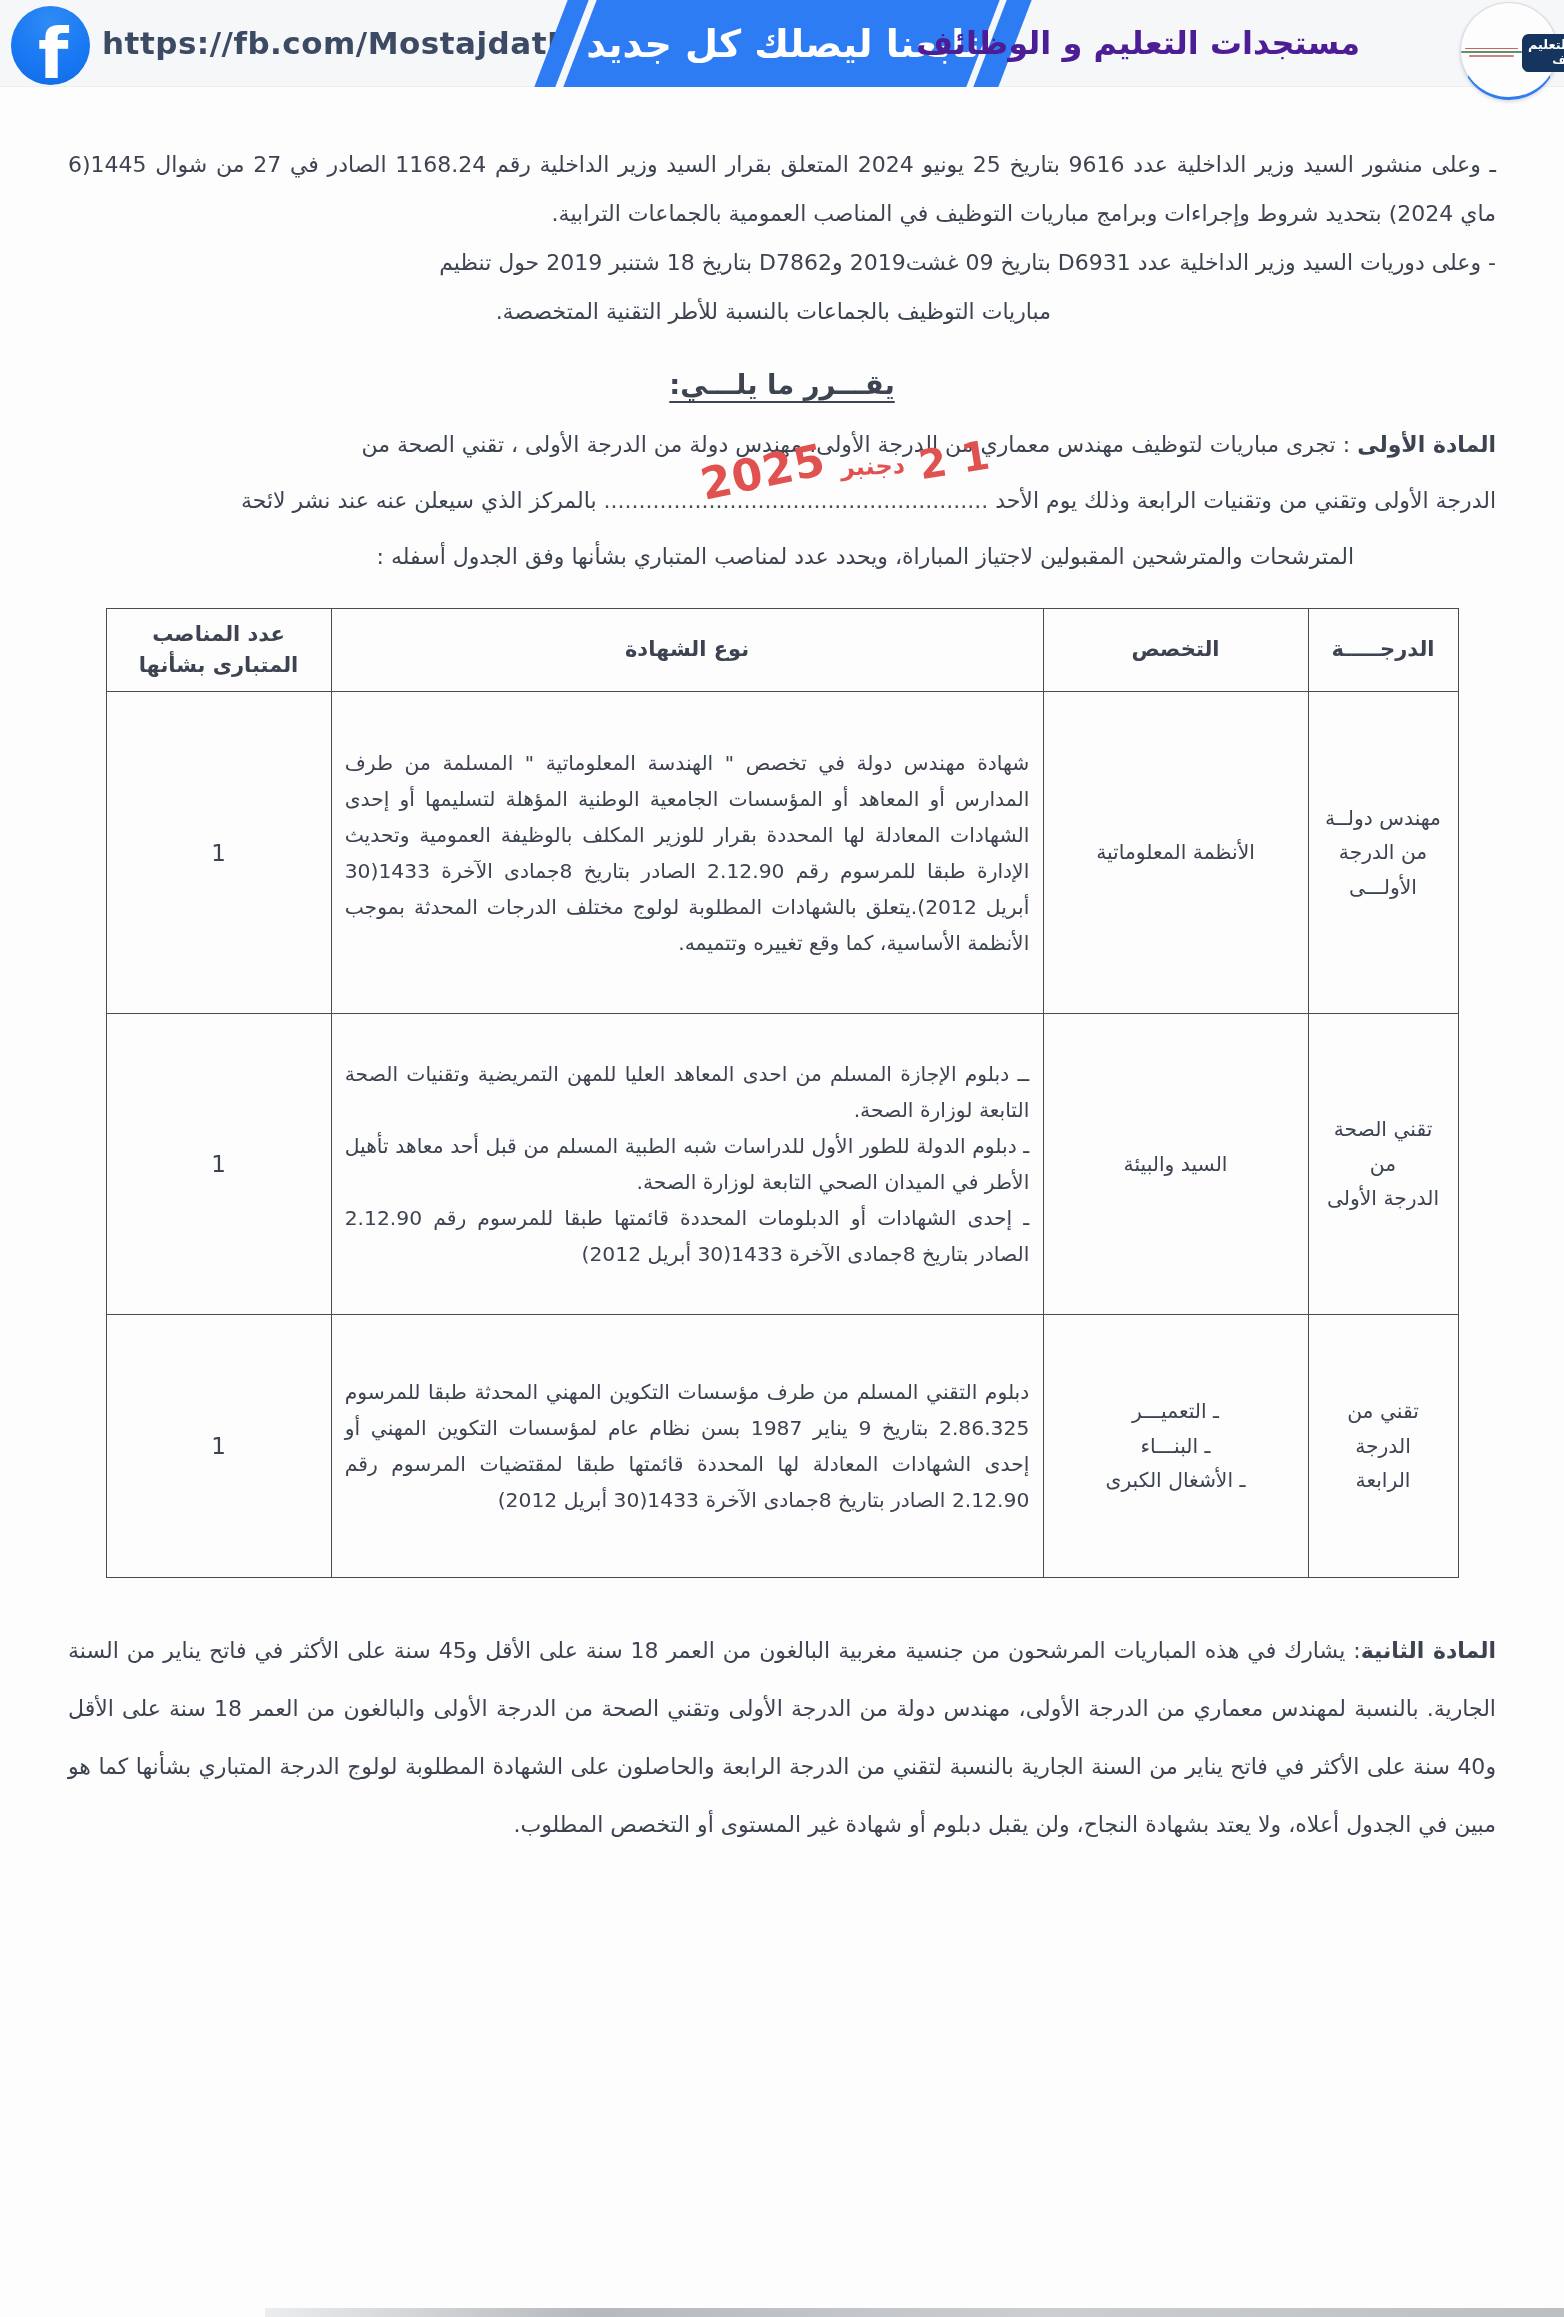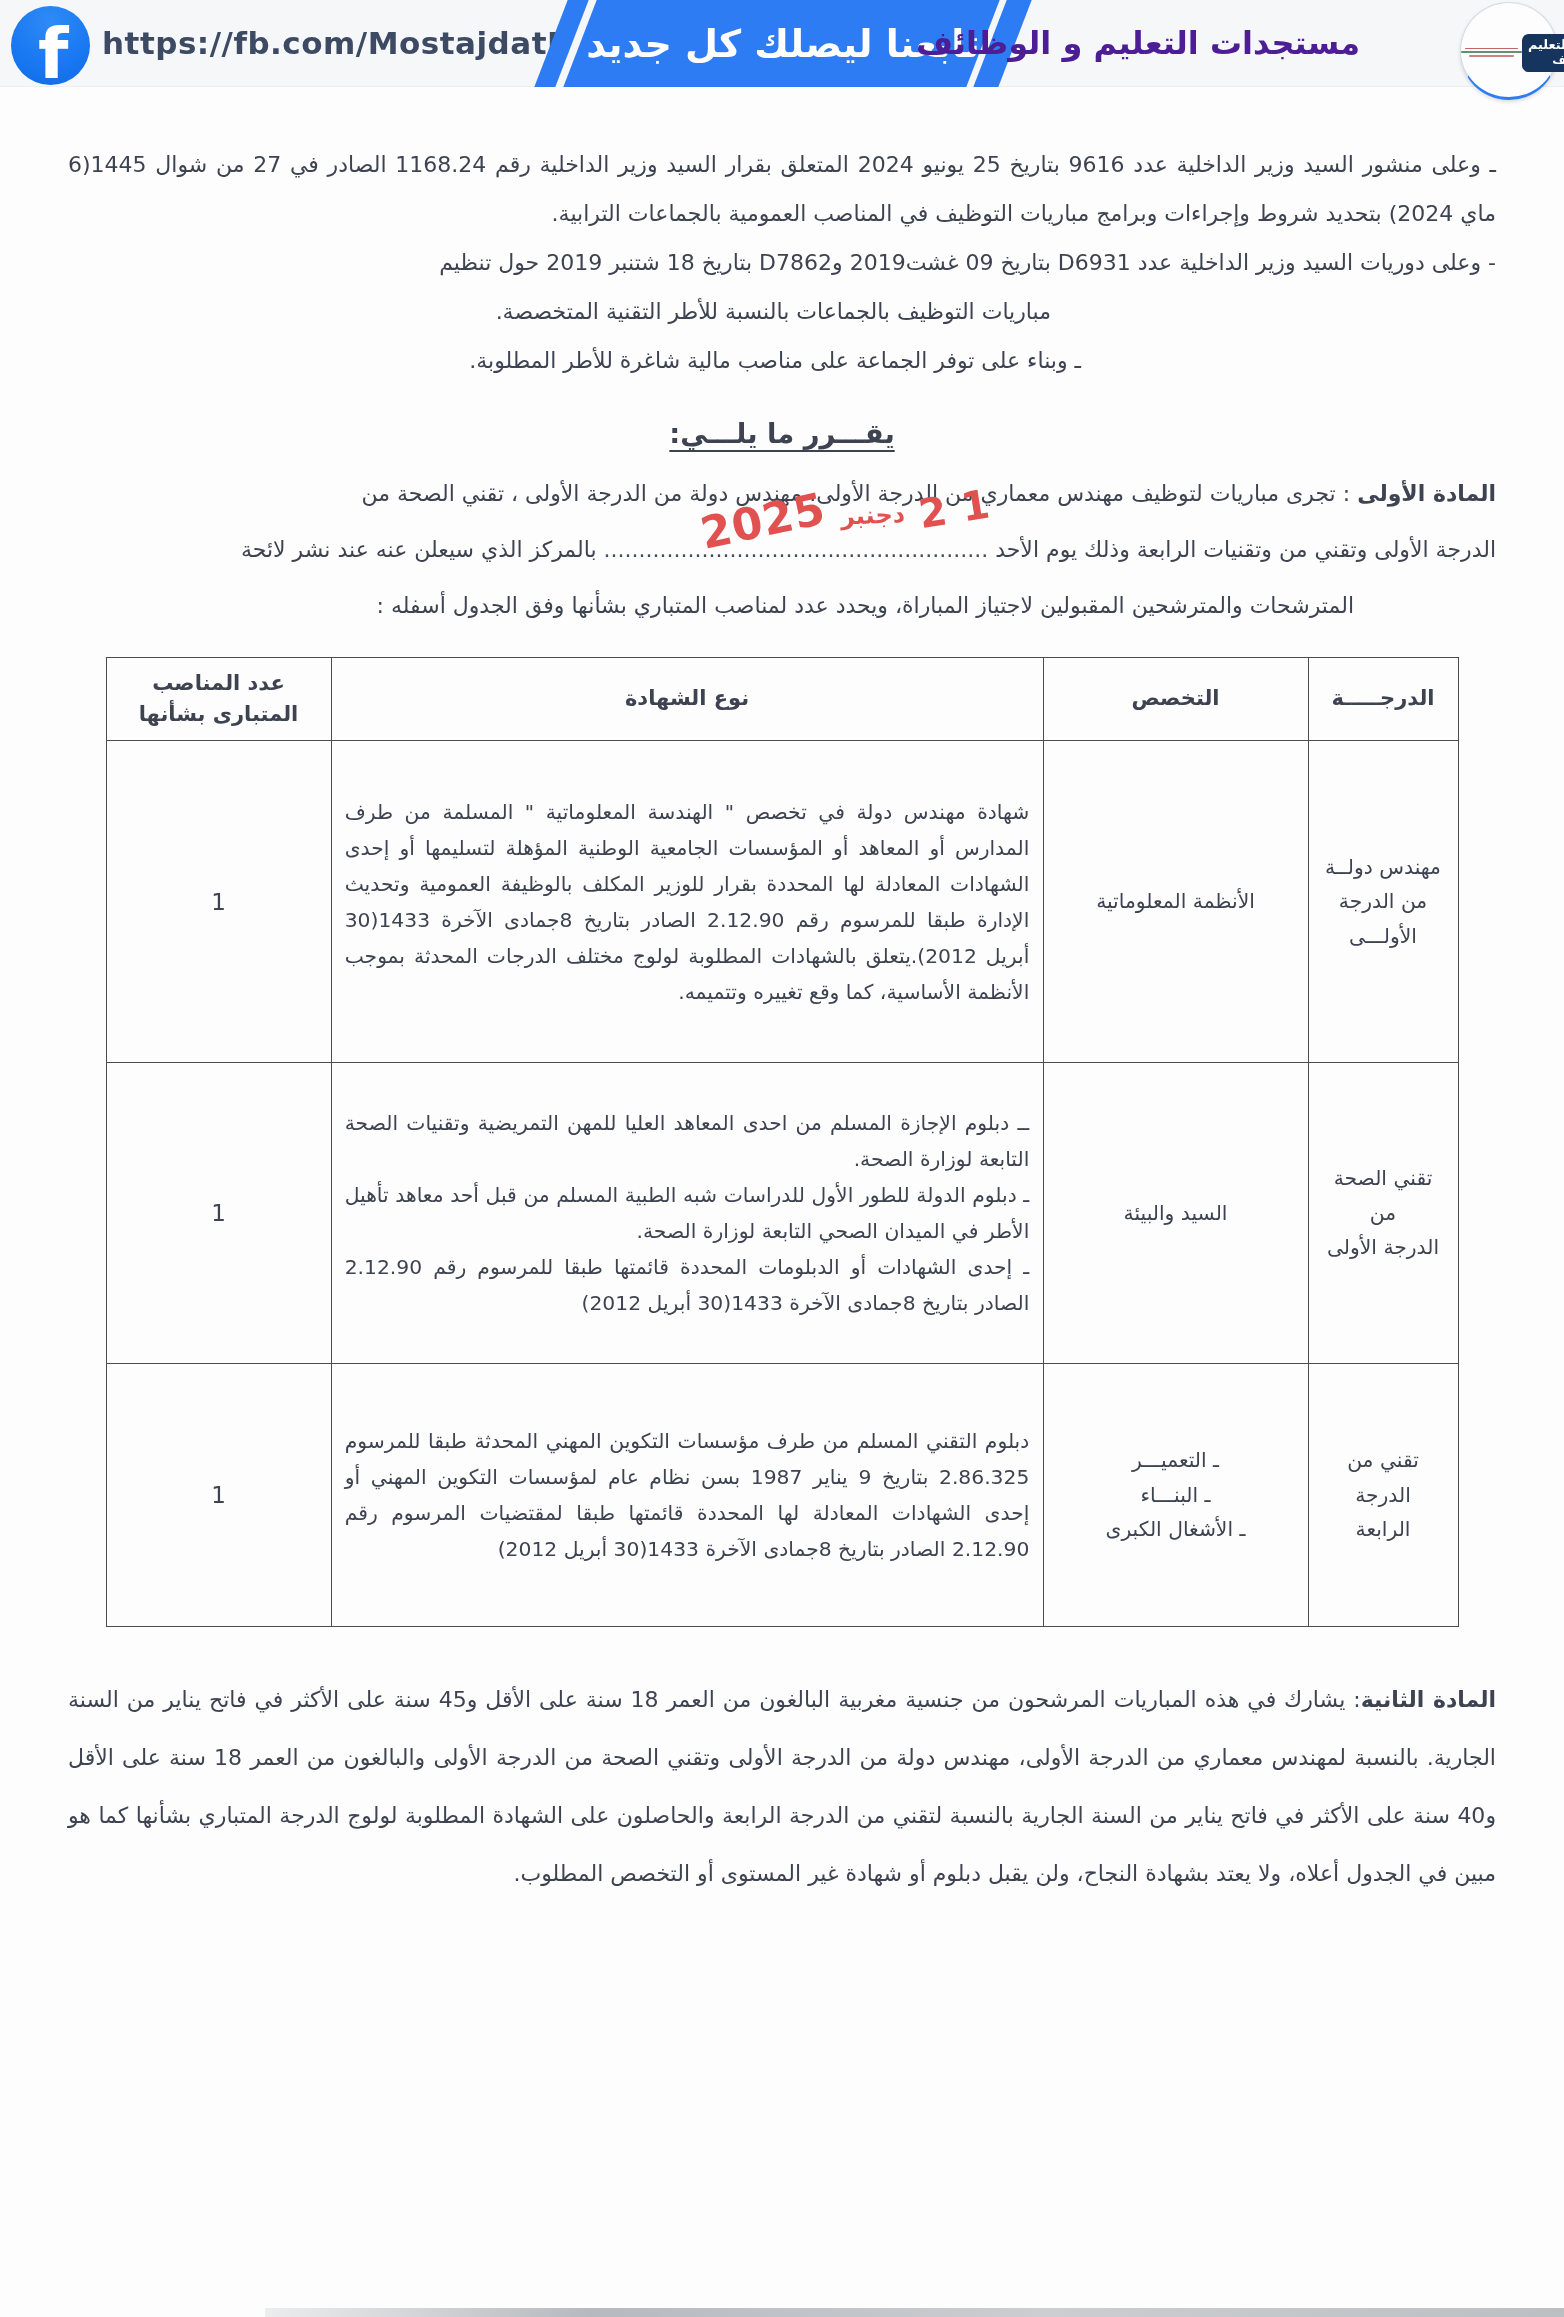--- a/index.html
+++ b/index.html
@@ -142,21 +142,20 @@
       <div class="l2">والوظائف</div>
     </div>
   </div>
 </header>
 
 <main>
 
   <p class="para">ـ وعلى منشور السيد وزير الداخلية عدد 9616 بتاريخ 25 يونيو 2024 المتعلق بقرار السيد وزير الداخلية رقم 1168.24 الصادر في 27 من شوال 1445(6 ماي 2024) بتحديد شروط وإجراءات وبرامج مباريات التوظيف في المناصب العمومية بالجماعات الترابية.</p>
   <div class="pline">- وعلى دوريات السيد وزير الداخلية عدد D6931 بتاريخ 09 غشت2019 وD7862 بتاريخ 18 شتنبر 2019 حول تنظيم</div>
   <div class="pline indent-deep">مباريات التوظيف بالجماعات بالنسبة للأطر التقنية المتخصصة.</div>
-  <div class="pline indent-mid">ـ وبناء على توفر الجماعة على مناصب مالية شاغرة للأطر المطلوبة.</div>
 
   <h2 class="decision-heading">يقـــرر ما يلـــي:</h2>
 
   <div>
     <div class="article-line">
       <span class="article-label">المادة الأولى</span><span> : تجرى مباريات لتوظيف مهندس معماري من الدرجة الأولى، مهندس دولة من الدرجة الأولى ، تقني الصحة من</span>
     </div>
     <div class="article-line a1-line2">
       <span>الدرجة الأولى وتقني من وتقنيات الرابعة وذلك يوم الأحد </span><span class="dots">.......................................................</span><span> بالمركز الذي سيعلن عنه عند نشر لائحة</span>
       <span class="stamp">

